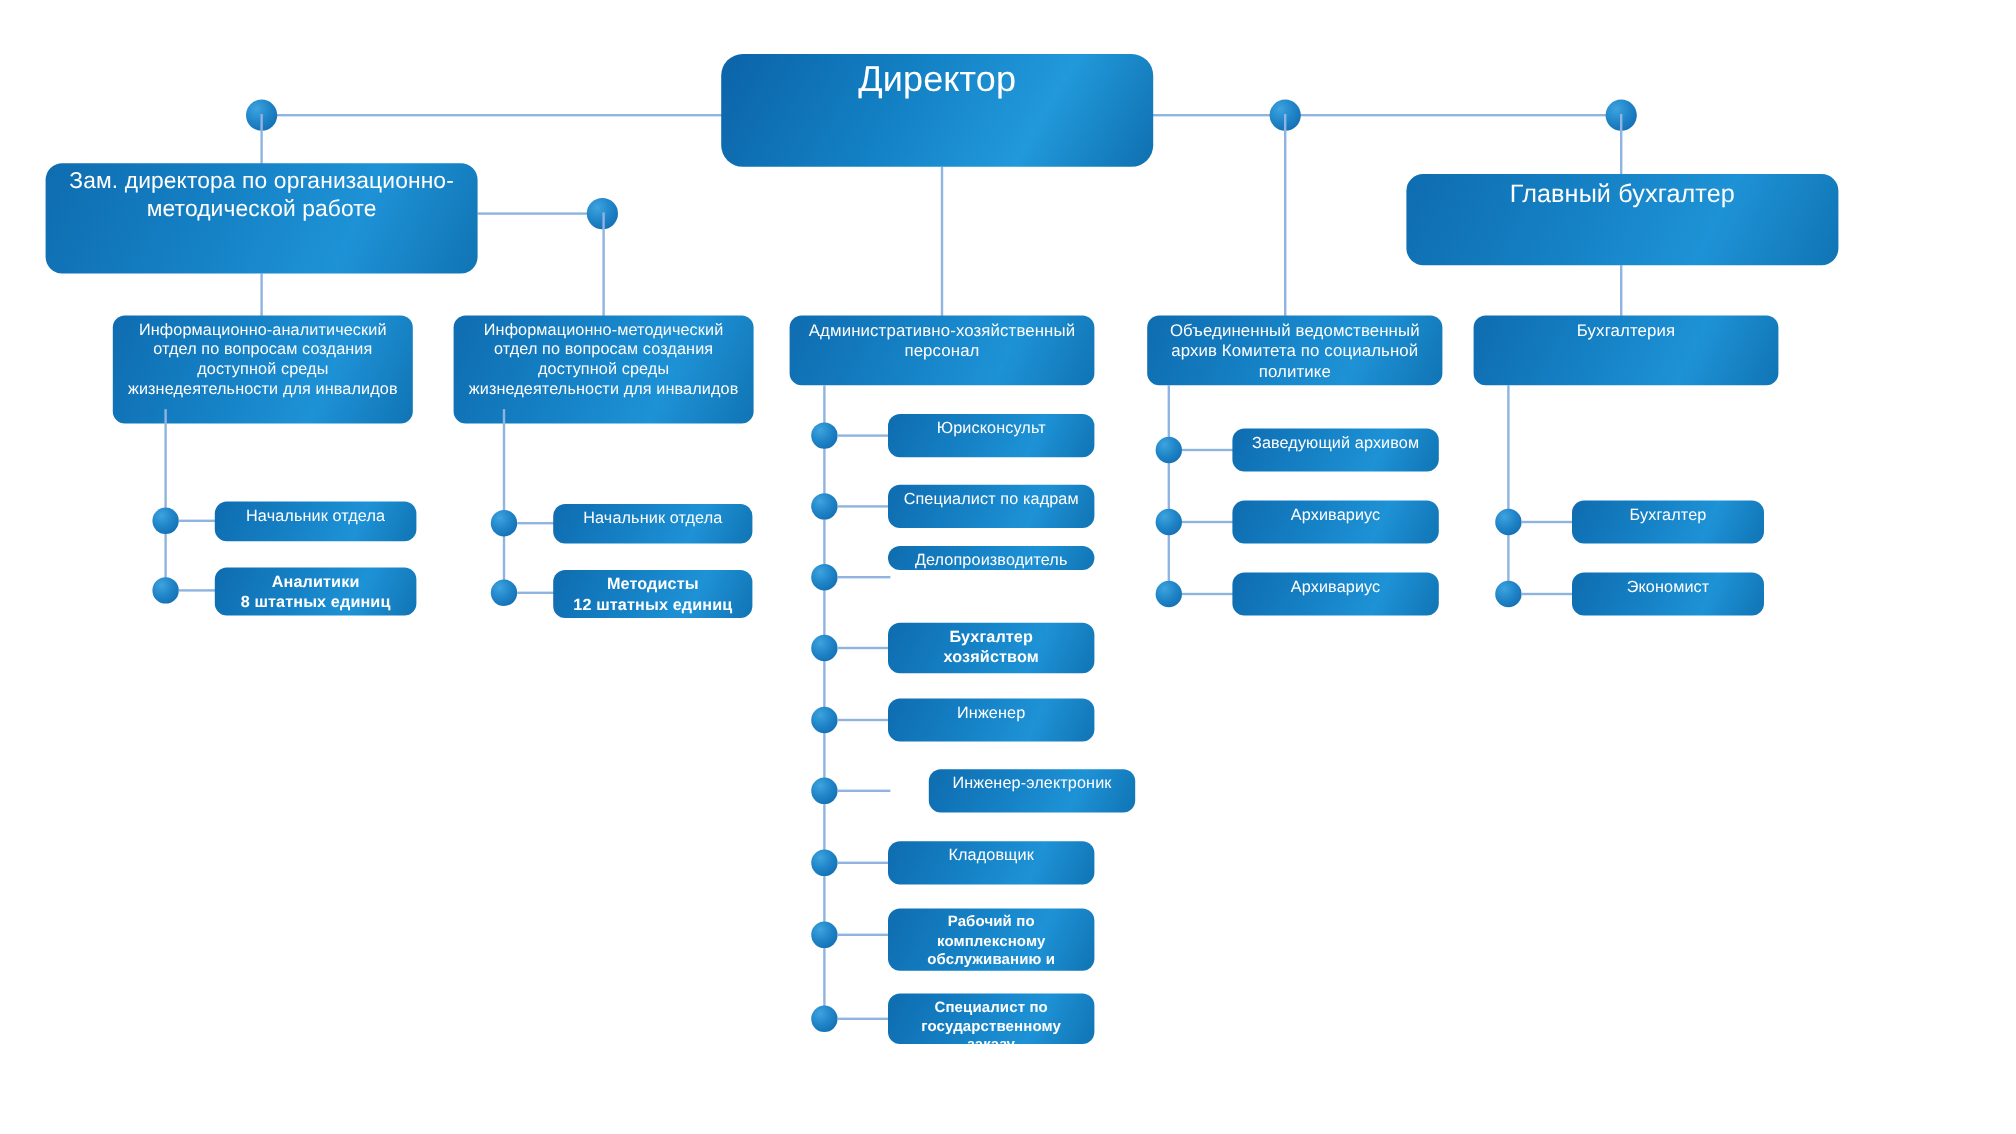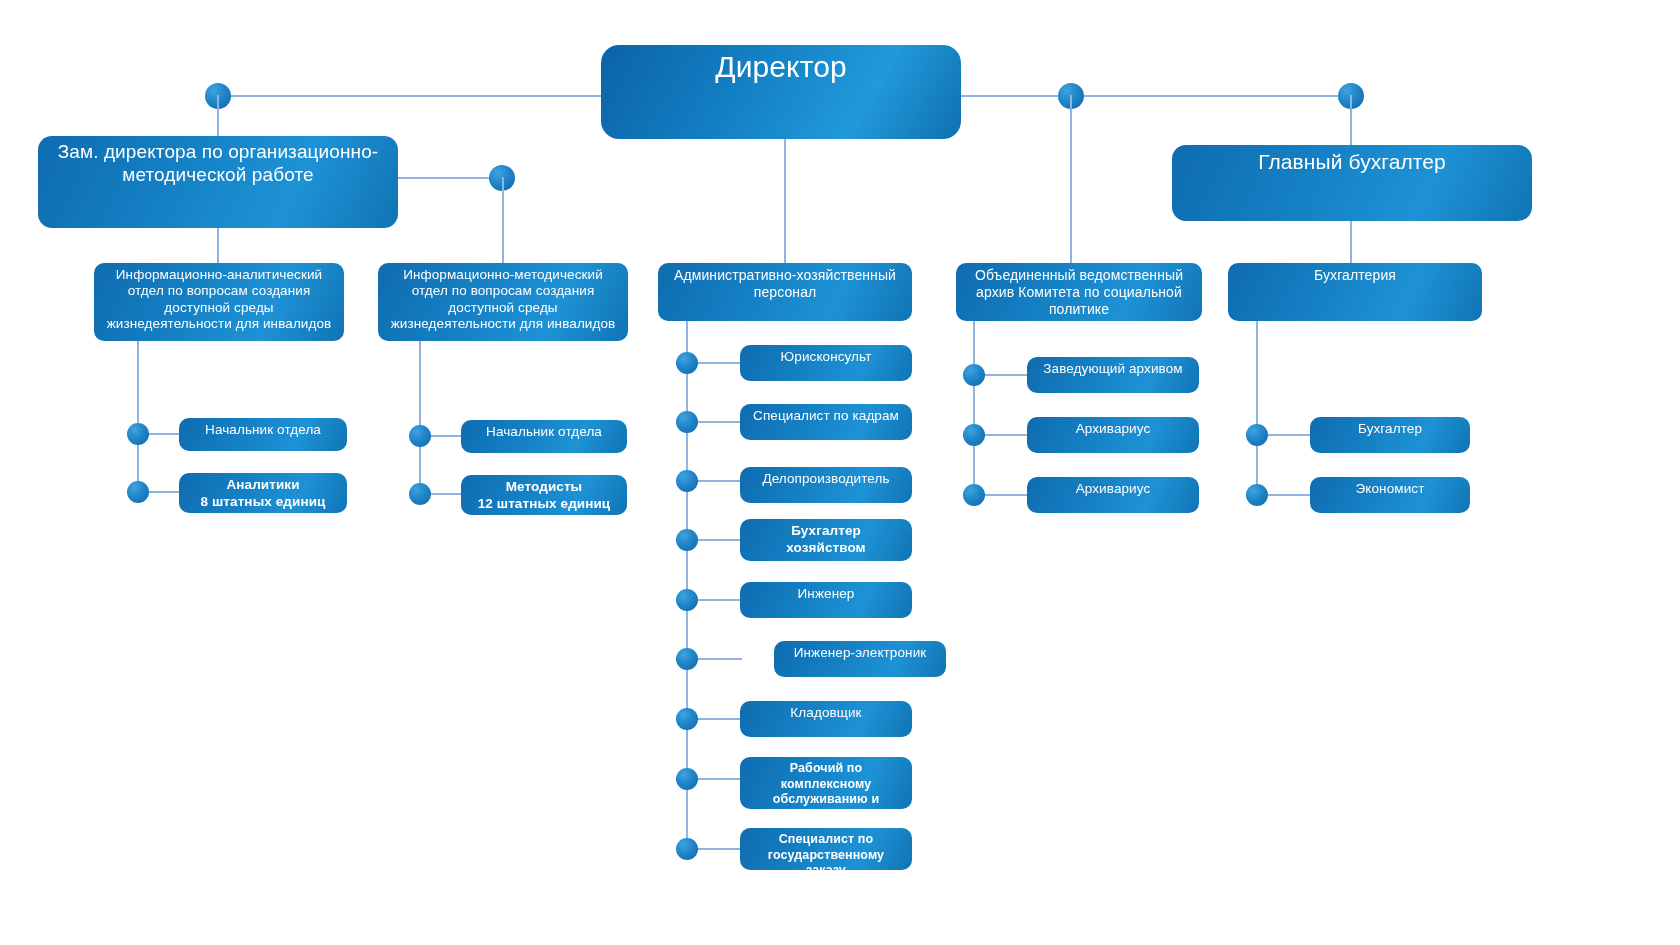--- a/index.html
+++ b/index.html
@@ -46,21 +46,21 @@
   .b-deputy{
     left:38px;top:136px;width:360px;height:92px;
     border-radius:14px;font-size:19px;
   }
   .b-chief-acc{
     left:1172px;top:145px;width:360px;height:76px;
     border-radius:14px;font-size:21px;
   }
 
   .b-dept{
-    width:250px;height:78px;font-size:13.5px;border-radius:10px;top:263px;
+    width:250px;height:90px;font-size:13.5px;border-radius:10px;top:263px;
   }
   .b-dept.d1{left:94px;}
   .b-dept.d2{left:378px;}
 
   .b-admin{left:658px;top:263px;width:254px;height:58px;font-size:14px;border-radius:10px;}
   .b-archive{left:956px;top:263px;width:246px;height:58px;font-size:14px;border-radius:10px;}
   .b-buh{left:1228px;top:263px;width:254px;height:58px;font-size:14px;border-radius:10px;}
 
   .leaf{font-size:13.5px;border-radius:10px;}
   .leaf.two{line-height:1.25;font-weight:bold;}
@@ -154,21 +154,21 @@
   </div>
 
   <div class="dot sm" style="left:676px;top:411px;"></div>
   <div class="ln h" style="left:698px;top:421px;width:44px;"></div>
   <div class="box leaf" style="left:740px;top:404px;width:172px;height:36px;">
     <span>Специалист по кадрам</span>
   </div>
 
   <div class="dot sm" style="left:676px;top:470px;"></div>
   <div class="ln h" style="left:698px;top:480px;width:44px;"></div>
-  <div class="box leaf" style="left:740px;top:467px;width:172px;height:36px;">
+  <div class="box leaf" style="left:740px;top:455px;width:172px;height:20px;">
     <span>Делопроизводитель</span>
   </div>
 
   <div class="dot sm" style="left:676px;top:529px;"></div>
   <div class="ln h" style="left:698px;top:539px;width:44px;"></div>
   <div class="box leaf two" style="left:740px;top:519px;width:172px;height:42px;">
     <span>Бухгалтер
 хозяйством</span>
   </div>
 

